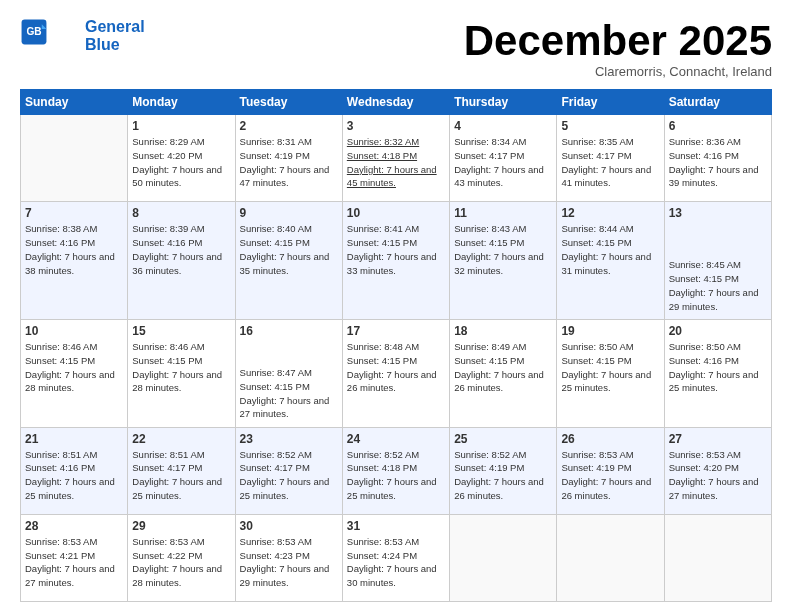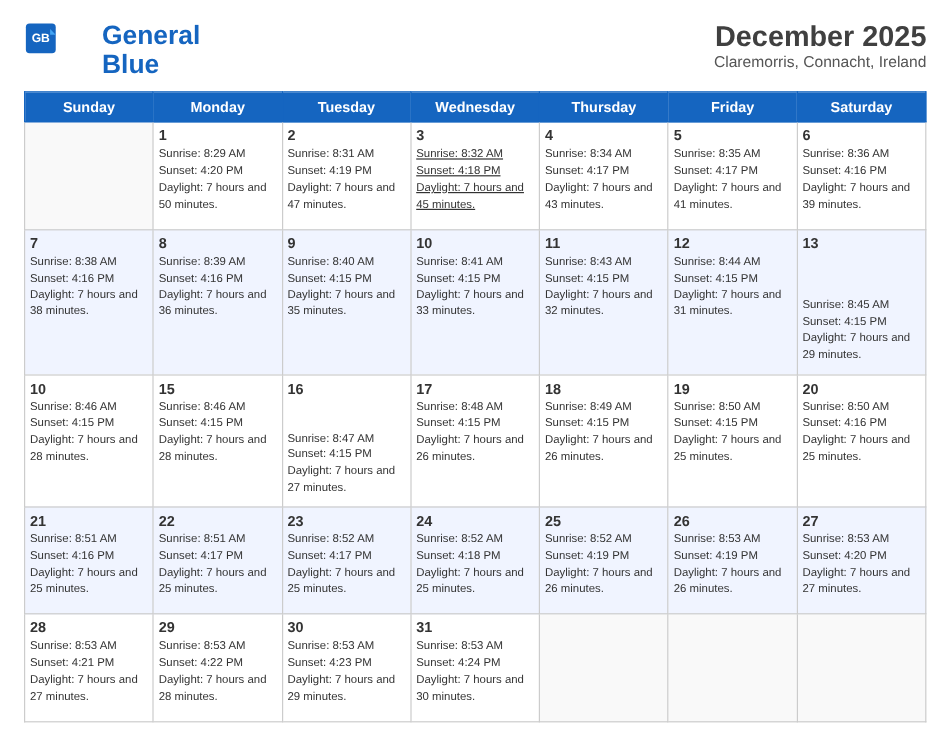--- a/index.html
+++ b/index.html
@@ -22,60 +22,60 @@
       justify-content: space-between;
       align-items: flex-start;
       margin-bottom: 10px;
     }
     .logo {
       display: flex;
       align-items: flex-start;
       gap: 35px;
     }
     .logo-text {
-      font-size: 22px;
+      font-size: 16px;
       font-weight: bold;
       color: #333;
       line-height: 1.1;
     }
     .logo-text span {
       color: #1565c0;
     }
     .logo-icon {
       width: 28px;
       height: 28px;
       margin-right: 2px;
     }
     .title-block {
       text-align: right;
     }
     .month-title {
-      font-size: 24px;
+      font-size: 42px;
       font-weight: bold;
-      color: #404040;
+      color: #000000;
       line-height: 1.1;
     }
     .subtitle {
       font-size: 13px;
       color: #555;
     }
     .calendar {
       flex: 1;
       border: 1px solid #ccc;
       border-collapse: collapse;
       width: 100%;
       table-layout: fixed;
     }
     .calendar th {
       background: #1565c0;
       color: #fff;
       font-size: 12px;
       font-weight: bold;
       padding: 5px 4px;
-      text-align: center;
+      text-align: left;
       border: 1px solid #1565c0;
     }
     .calendar td {
       border: 1px solid #ccc;
       vertical-align: top;
       padding: 4px 4px;
       font-size: 10px;
       color: #333;
       height: 86px;
     }

